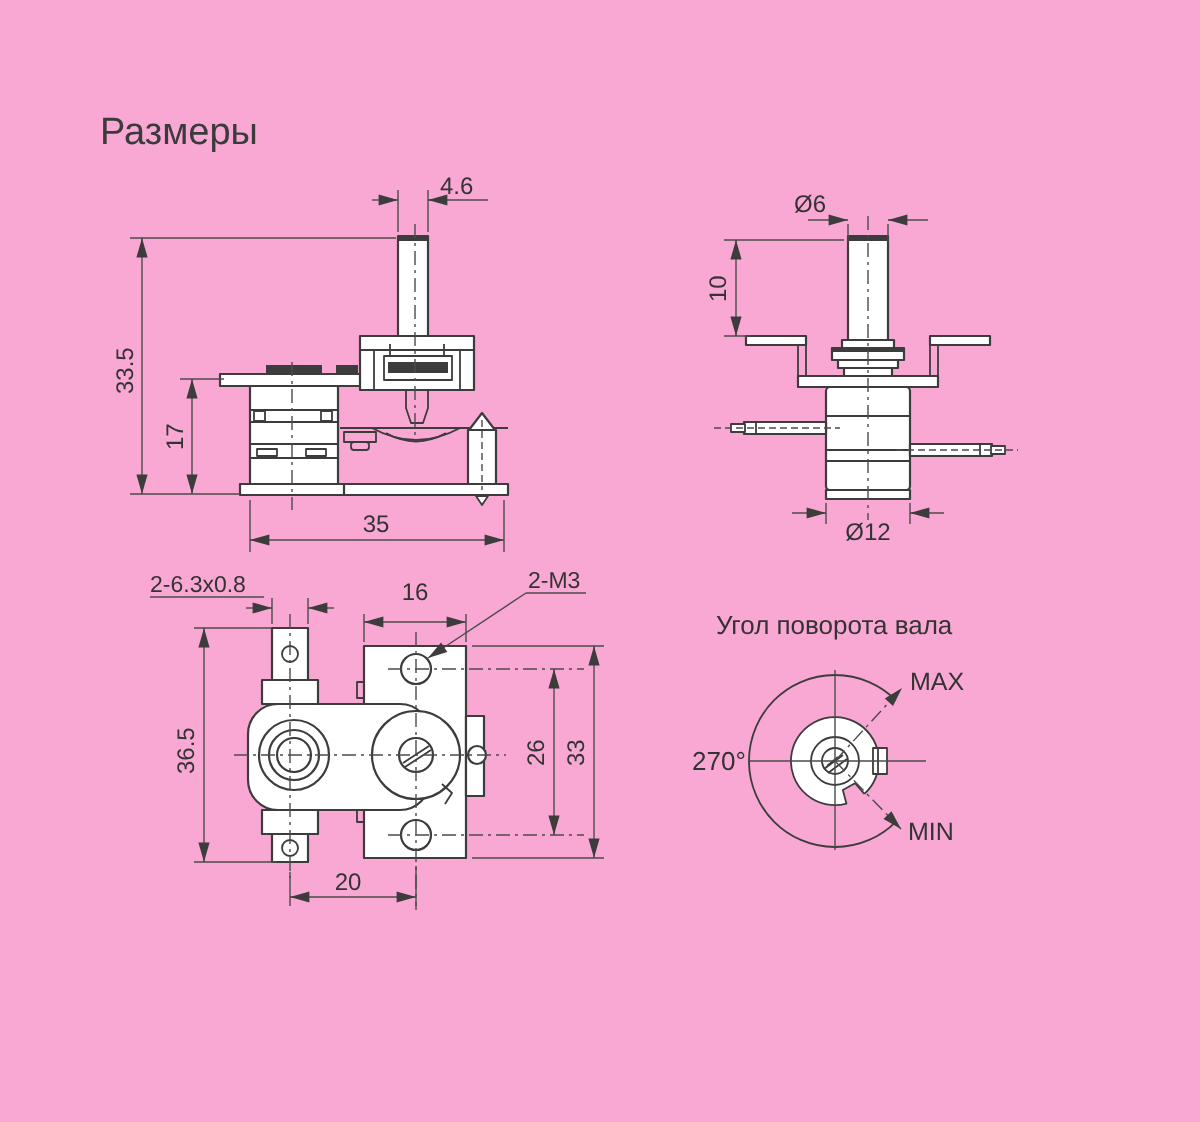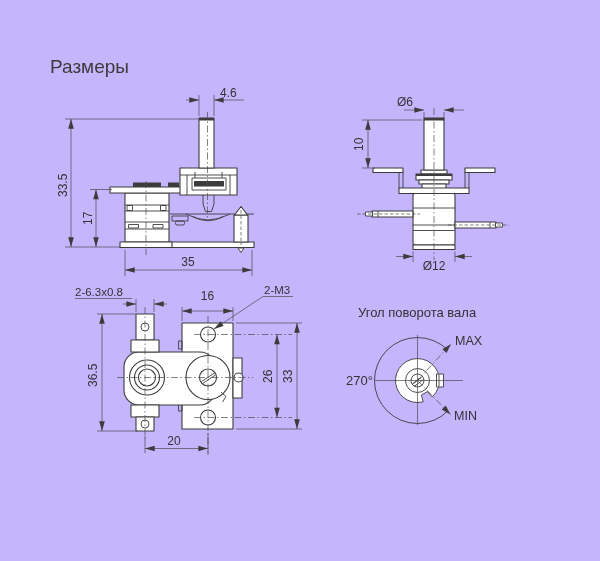--- a/index.html
+++ b/index.html
@@ -1,16 +1,16 @@
 <!DOCTYPE html>
 <html><head>
 <meta charset="utf-8">
 <style>
   html,body{margin:0;padding:0;background:#ffffff;}
-  #page{position:relative;width:600px;height:561px;background:#c4b5fd;overflow:hidden;
+  #page{position:relative;width:600px;height:561px;background:#f9a8d4;overflow:hidden;
         font-family:"Liberation Sans",sans-serif;}
   #main-title{position:absolute;left:50px;top:56px;font-size:19px;color:#3b3b3b;}
   .drawing{position:absolute;}
   .olw {fill:#ffffff;stroke:#3c3c3c;stroke-width:1.1;stroke-linejoin:round;}
   .ol2 {fill:none;stroke:#3c3c3c;stroke-width:0.9;stroke-linejoin:round;}
   .ol2w{fill:#ffffff;stroke:#3c3c3c;stroke-width:0.9;stroke-linejoin:round;}
   .fl  {fill:#3c3c3c;stroke:none;}
   .dim {fill:none;stroke:#4b4b4b;stroke-width:0.7;}
   .cl  {fill:none;stroke:#4b4b4b;stroke-width:0.7;stroke-dasharray:7 2.5 1.5 2.5;}
   .dsh {fill:none;stroke:#4b4b4b;stroke-width:0.7;stroke-dasharray:3.5 2;}

